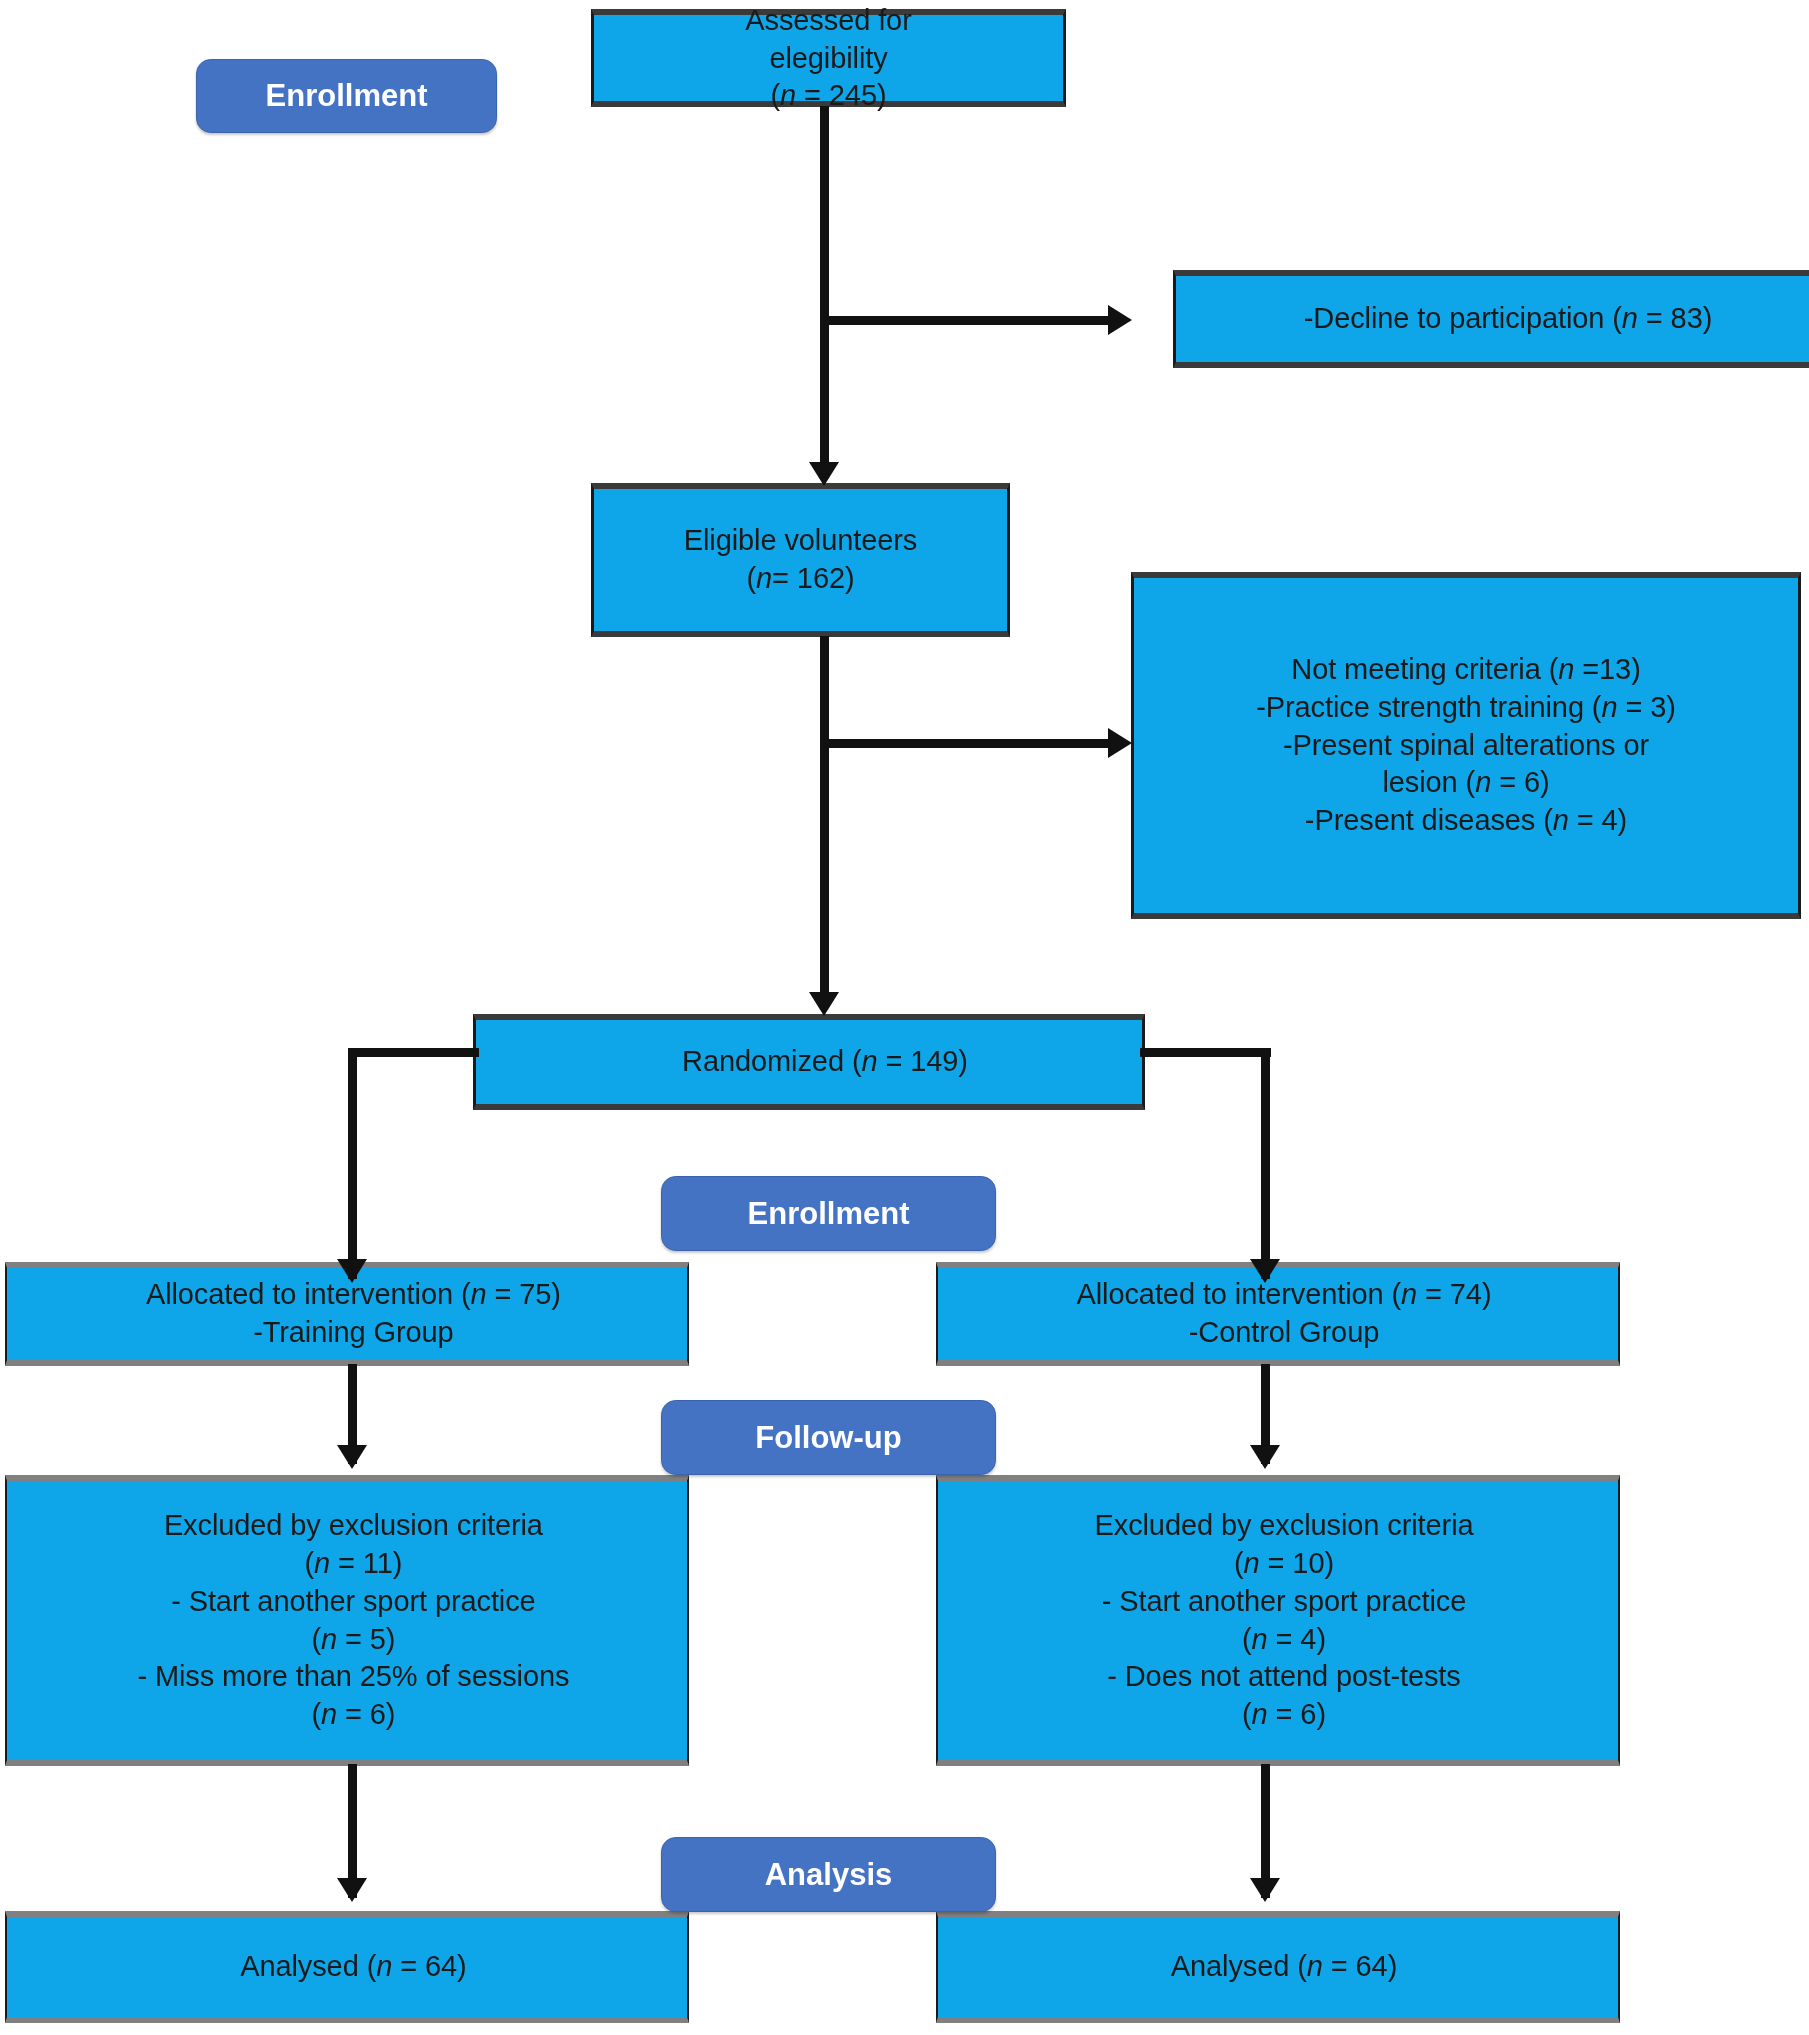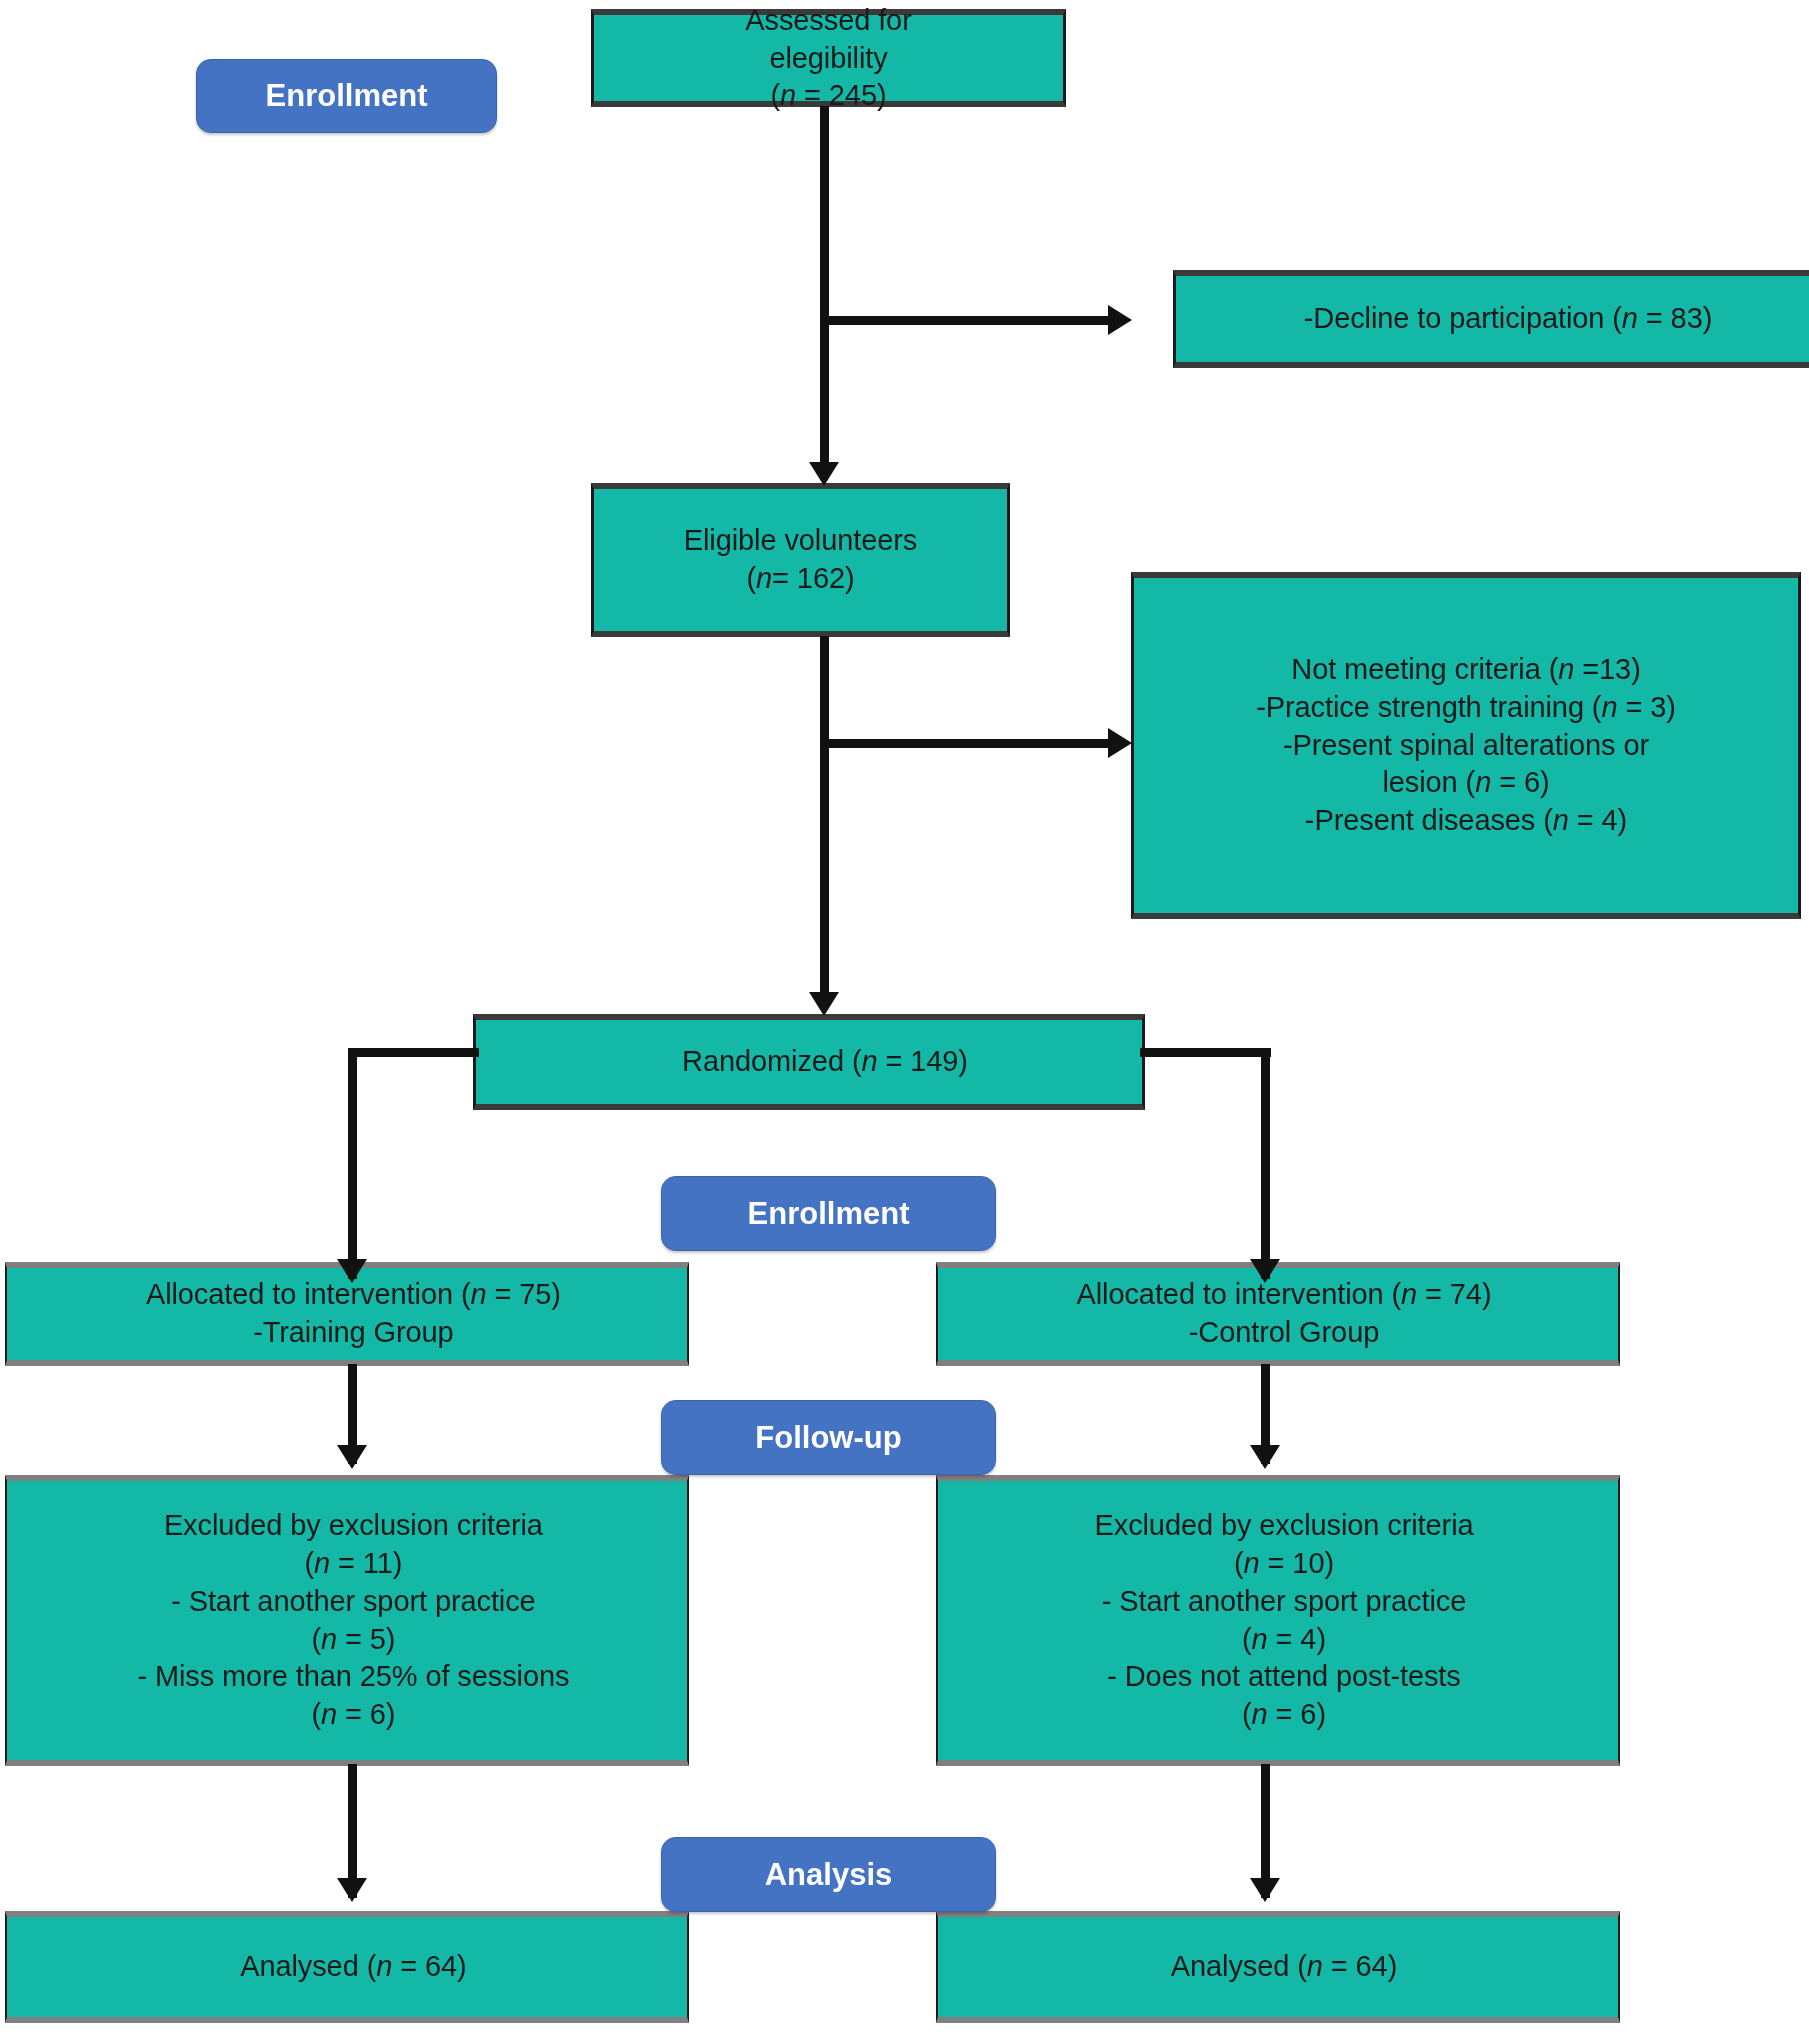--- a/index.html
+++ b/index.html
@@ -15,21 +15,21 @@
     width: 1810px;
     height: 2035px;
     background: #ffffff;
     overflow: hidden;
   }
 
   
   .box {
     position: absolute;
     box-sizing: border-box;
-    background: #14b8a6;
+    background: #0ea5e9;
     border-left: 3.3px solid #1a1a1a;
     border-right: 3.3px solid #1a1a1a;
     border-top: 6px solid #3a3a3a;
     border-bottom: 6px solid #3a3a3a;
     display: flex;
     align-items: center;
     justify-content: center;
     text-align: center;
     color: #1a1a1a;
     font-size: 29px;

